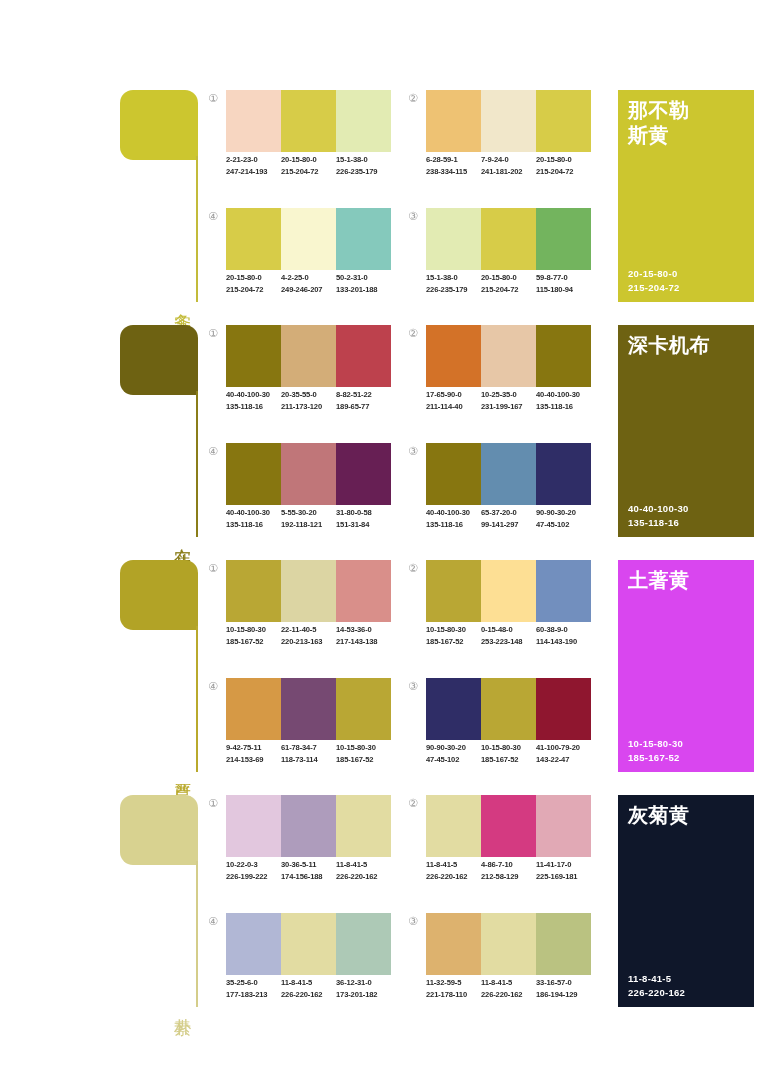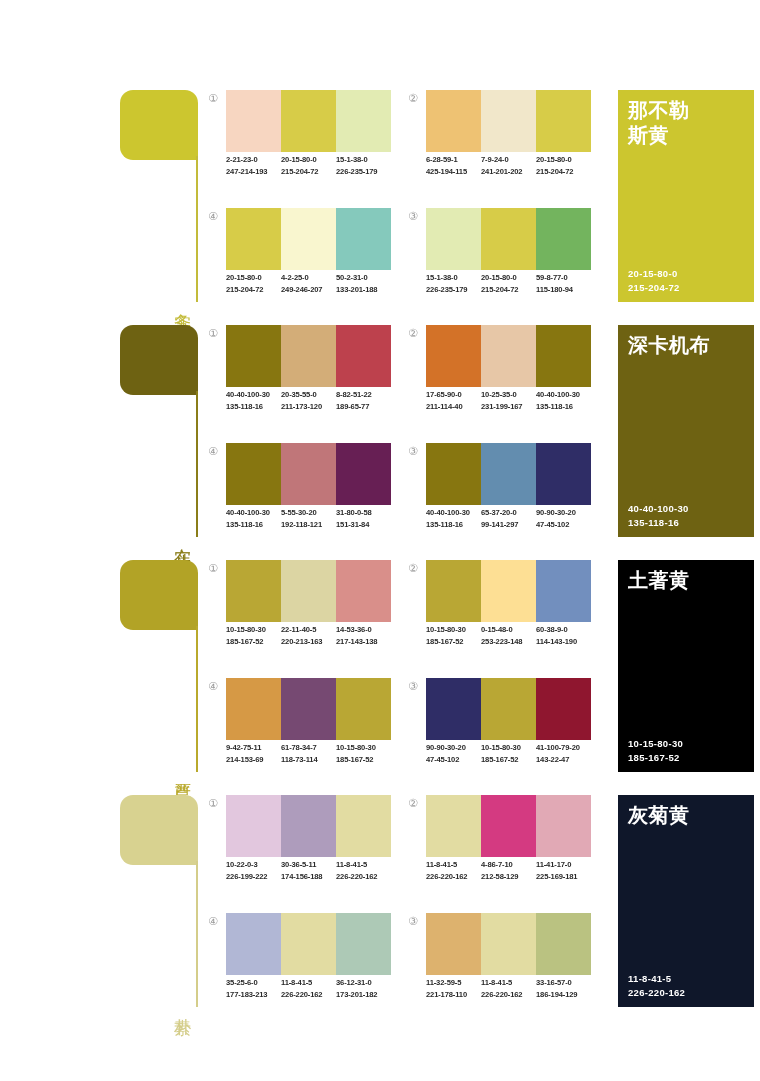--- a/index.html
+++ b/index.html
@@ -188,25 +188,25 @@
       <div class="group" style="left: 406px; top: 0px;">
         <div class="grp-num">②</div>
         <div class="swatches">
           <div class="swatch" style="background: rgb(238, 194, 115);"></div>
           <div class="swatch" style="background: rgb(241, 231, 202);"></div>
           <div class="swatch" style="background: rgb(215, 204, 72);"></div>
         </div>
         <div class="codes">
           <div class="code-col">
             <div class="code-line">6-28-59-1</div>
-            <div class="code-line">425-194-115</div>
+            <div class="code-line">238-334-115</div>
           </div>
           <div class="code-col">
             <div class="code-line">7-9-24-0</div>
-            <div class="code-line">241-201-202</div>
+            <div class="code-line">241-181-202</div>
           </div>
           <div class="code-col">
             <div class="code-line">20-15-80-0</div>
             <div class="code-line">215-204-72</div>
           </div>
         </div>
       </div>
       <div class="group" style="left: 206px; top: 118px;">
         <div class="grp-num">④</div>
         <div class="swatches">
@@ -453,21 +453,21 @@
           <div class="code-col">
             <div class="code-line">10-15-80-30</div>
             <div class="code-line">185-167-52</div>
           </div>
           <div class="code-col">
             <div class="code-line">41-100-79-20</div>
             <div class="code-line">143-22-47</div>
           </div>
         </div>
       </div>
-      <div class="name-panel" style="background: #000000;">
+      <div class="name-panel" style="background: #d946ef;">
         <div class="name-title">
           <div>土著黄</div>
         </div>
         <div class="name-codes">
           <div>10-15-80-30</div>
           <div>185-167-52</div>
         </div>
       </div>
     </div>
     <div class="section" style="top: 795px;">

